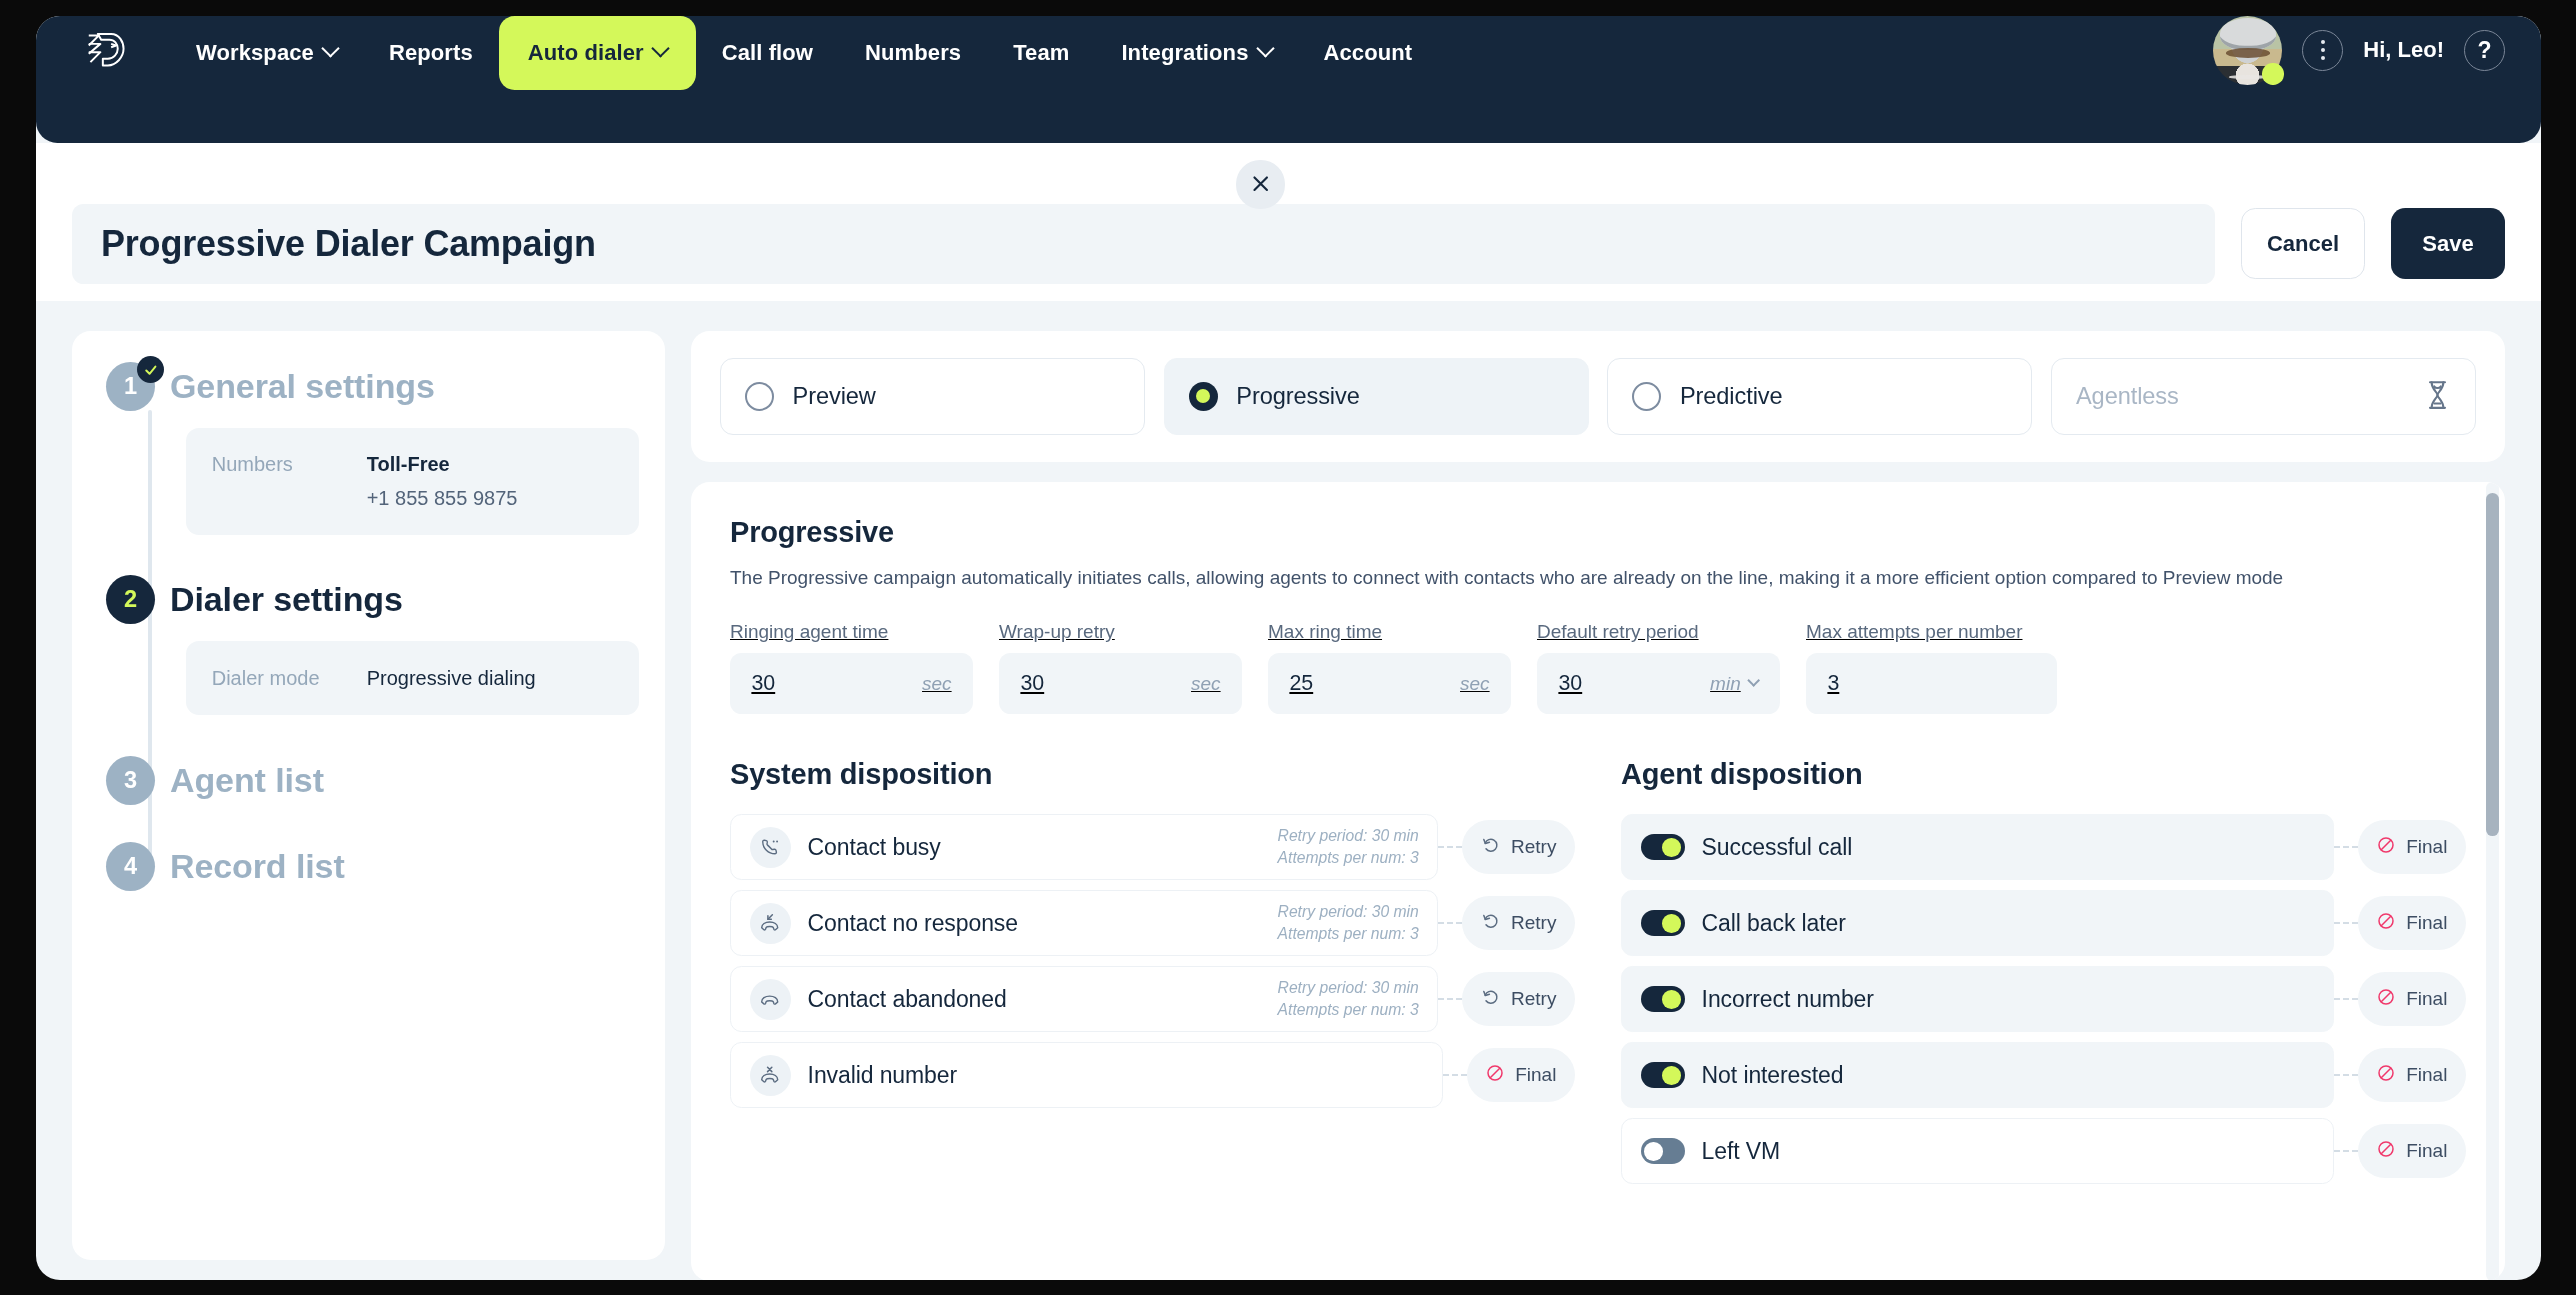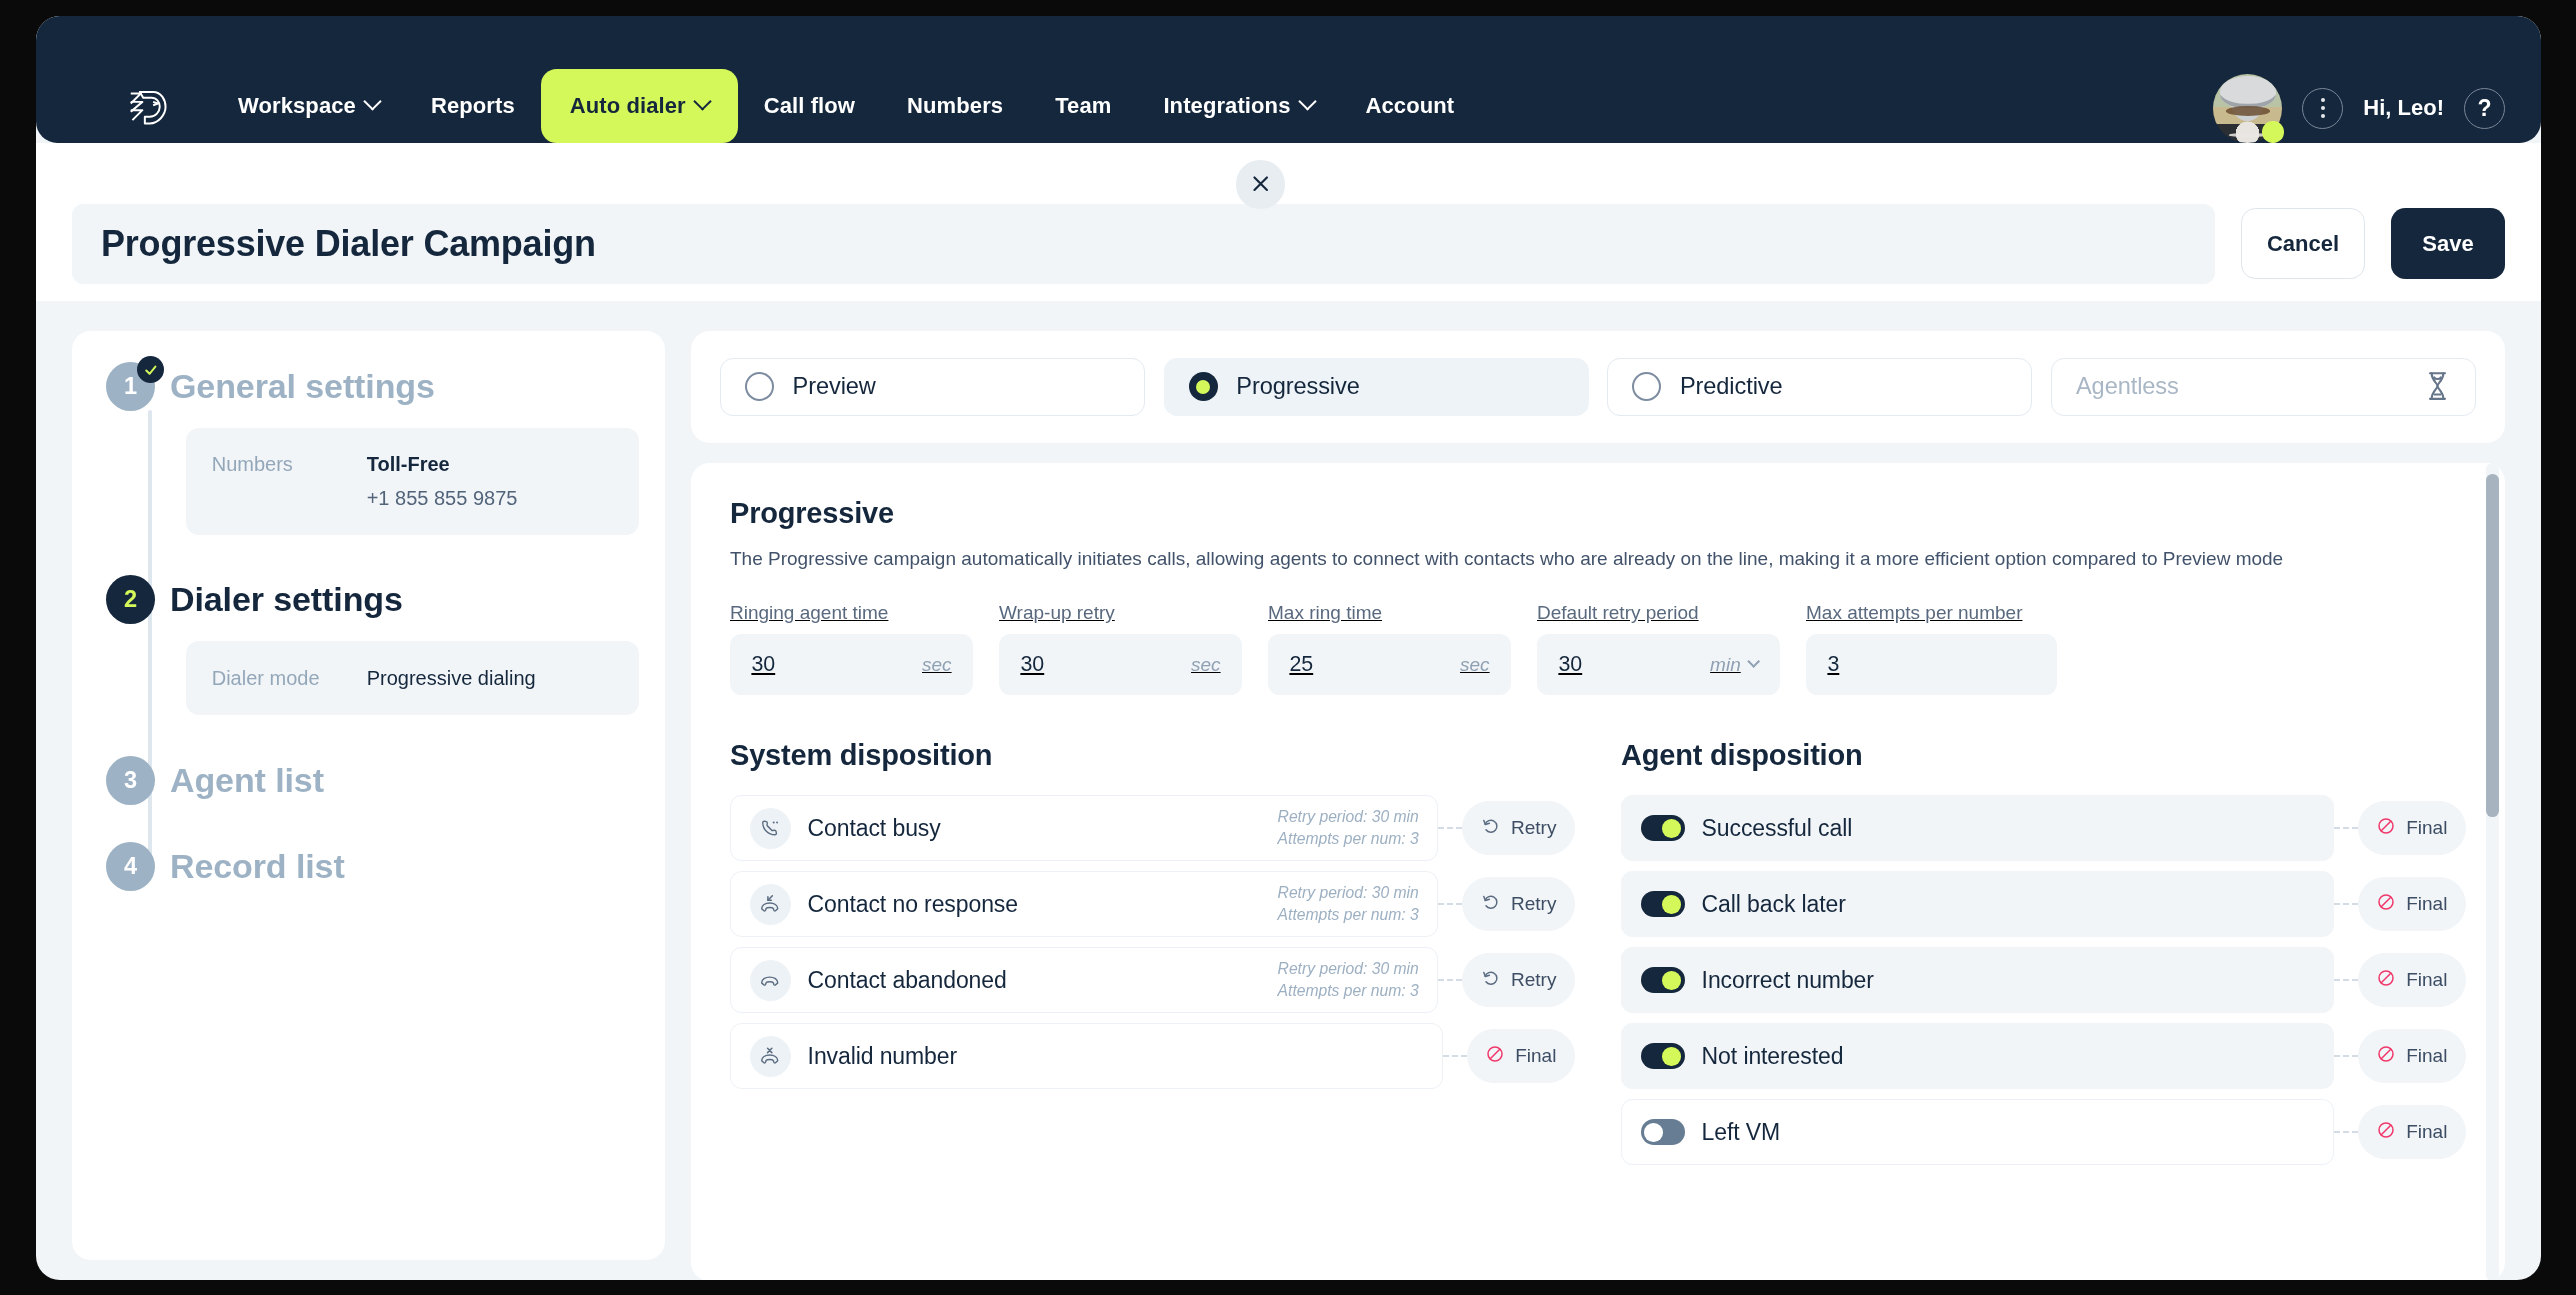--- a/index.html
+++ b/index.html
@@ -23,22 +23,21 @@
   }
 
   
   #topnav {
     position: absolute;
     left: 0; top: 0;
     width: 2505px; height: 127px;
     background: #15273c;
     border-radius: 21.4px 21.4px 21.4px 21.4px;
     display: flex;
-    align-items: flex-end;
-    padding-left: 42px;
+    align-items: flex-start;
   }
   #logo {
     margin-left: 34px;
     width: 69px; height: 69px;
     display: flex; align-items: center; justify-content: center;
   }
   #navlinks {
     display: flex;
     align-items: center;
     margin-left: 31px;
@@ -279,21 +278,21 @@
   
   #modecard {
     background: #ffffff;
     border-radius: 18.6px;
     padding: 27px 29px;
     display: flex;
     gap: 18.6px;
   }
   .modeopt {
     flex: 1;
-    height: 58px;
+    height: 77px;
     border: 1.8px solid #e4eaf0;
     border-radius: 13px;
     display: flex;
     align-items: center;
     padding: 0 24px;
     gap: 18.6px;
     cursor: pointer;
     background: #ffffff;
   }
   .modeopt.selected {

